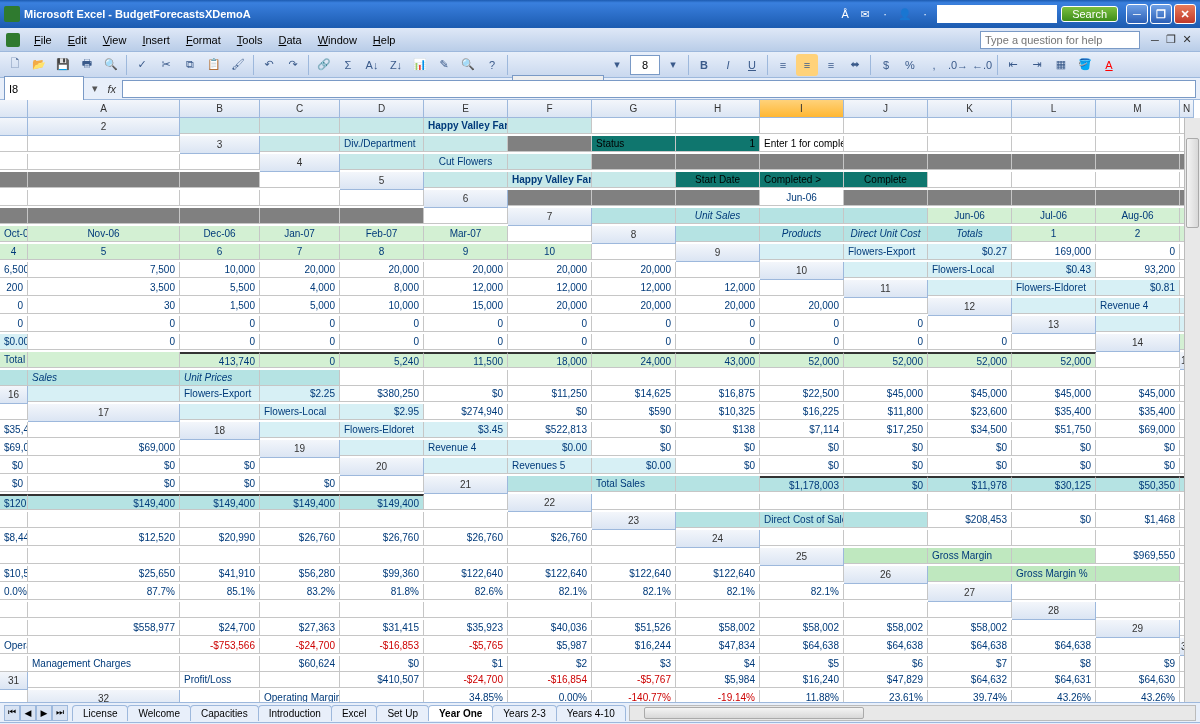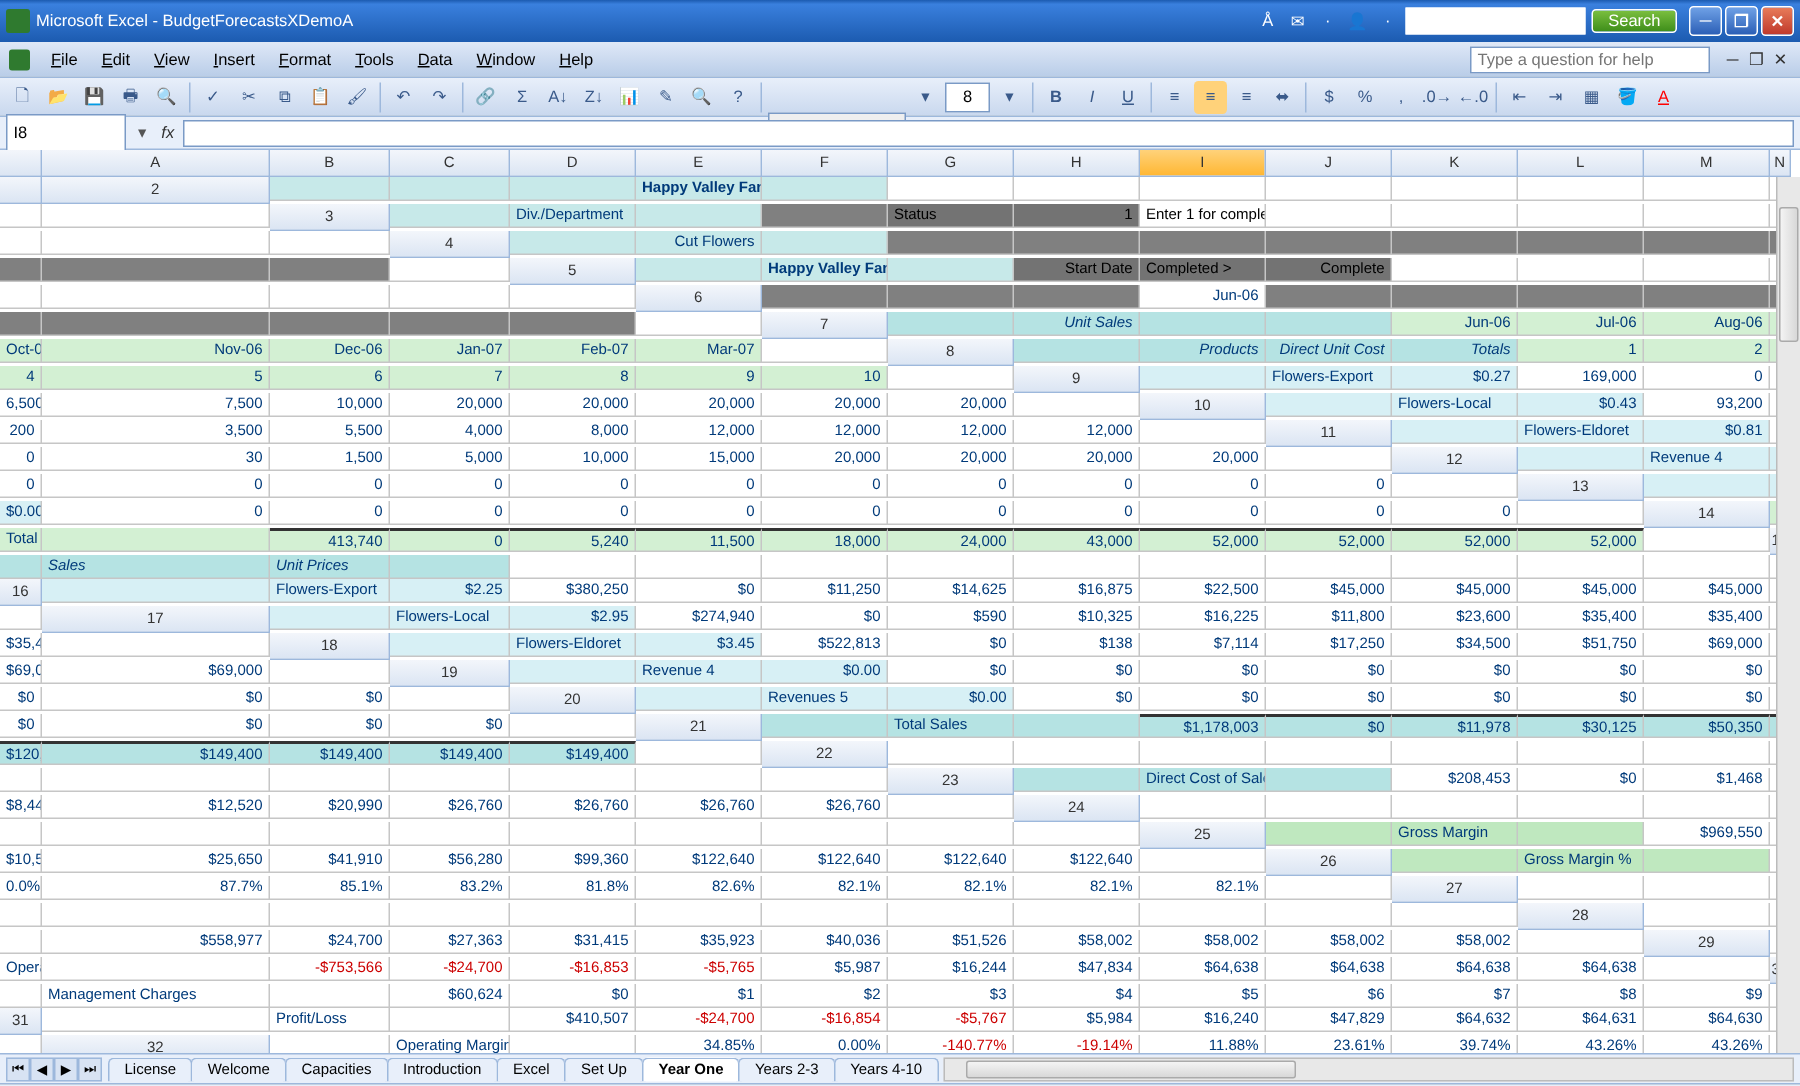--- a/index.html
+++ b/index.html
@@ -1,20 +1,20 @@
 <!DOCTYPE html>
 <html><head>
 <meta charset="utf-8">
 <style>
 * { margin: 0; padding: 0; box-sizing: border-box; }
 body { font-family: Tahoma, Arial, sans-serif; font-size: 11px; background: #ece9d8; overflow: hidden; width: 1200px; height: 724px; }
 
 .titlebar { background: linear-gradient(to bottom, #1c5bb0, #3a80de 10%, #1c5bb0); height: 28px; display: flex; align-items: center; color: white; padding: 0 4px; }
 .titlebar .app-icon { width: 16px; height: 16px; background: #2f7a2f; display: inline-block; margin-right: 4px; border-radius: 2px; }
-.titlebar .title { flex: 0 0 auto; font-weight: normal; }
+.titlebar .title { flex: 0 0 auto; font-weight: bold; }
 .titlebar .spacer { flex: 1; }
 .titlebar .search-area { display: flex; align-items: center; gap: 4px; margin-right: 8px; }
 .titlebar .search-area .ic { width: 16px; height: 16px; display: inline-flex; align-items: center; justify-content: center; }
 .titlebar input { height: 18px; width: 120px; border: 1px solid #fff; font-size: 11px; padding: 0 4px; }
 .titlebar .search-btn { background: linear-gradient(#7bbf3f,#3e8e1a); color: white; border: 1px solid #fff; border-radius: 3px; padding: 1px 10px; font-size: 11px; cursor: pointer; }
 .win-btns { display: flex; gap: 2px; }
 .win-btn { width: 22px; height: 20px; background: linear-gradient(#6fa1e6,#2b5fb6); border: 1px solid #fff; border-radius: 3px; color: white; display: flex; align-items: center; justify-content: center; font-weight: bold; cursor: pointer; }
 .win-btn.close { background: linear-gradient(#e87c5a,#c0392b); }
 
 .menubar { background: linear-gradient(#dfe8f7,#b9cde8); height: 24px; display: flex; align-items: center; padding: 0 6px; gap: 2px; border-bottom: 1px solid #9db8dc; }
@@ -35,27 +35,27 @@
 .formula-bar .namebox { width: 80px; height: 18px; border: 1px solid #7a9ac6; background: white; font-size: 11px; padding: 12px 4px; margin: 0 4px; }
 .formula-bar .fx { padding: 0 6px; font-style: italic; color: #333; cursor: pointer; }
 .formula-bar .formula { flex: 1; height: 18px; border: 1px solid #7a9ac6; background: white; margin-right: 4px; }
 
 .sheet-area { position: relative; height: 602px; background: white; overflow: hidden; }
 .grid { display: grid; grid-template-columns: 28px 152px 80px 80px repeat(10, 84px) 14px; font-family: Verdana, Arial, sans-serif; font-size: 10px; }
 .colhdr, .rowhdr, .corner { background: linear-gradient(#f3f6fb,#dbe5f3); border-right: 1px solid #9db8dc; border-bottom: 1px solid #9db8dc; text-align: center; color: #333; height: 18px; line-height: 18px; }
 .colhdr.sel { background: linear-gradient(#ffd27a,#ffb733); }
 .cell { border-right: 1px solid #c6c6c6; border-bottom: 1px solid #c6c6c6; height: 16px; line-height: 16px; padding: 0 4px; overflow: hidden; white-space: nowrap; background: white; }
 .cell.r { text-align: right; }
-.cell.c { text-align: right; }
+.cell.c { text-align: center; }
 .cell.b { font-weight: bold; }
 .cell.navy { color: #003a7a; }
 .cell.neg { color: #c00; }
 
 .hdr-cyan { background: #c7e9e9; }
-.hdr-teal-dark { background: #737373; }
+.hdr-teal-dark { background: #0f766e; }
 .hdr-teal { background: #b5e3e3; font-style: italic; }
 .grey-dark { background: #808080; }
 .lt-blue { background: #d7f0f5; }
 .lt-green { background: #d3f0d3; }
 .green-row { background: #bfe8bf; }
 .teal-row { background: #b5e3e3; }
 .border-top-thick { border-top: 2px solid #333 !important; }
 
 .scroll-v { position: absolute; right: 0; top: 18px; bottom: 0; width: 16px; background: #e8e8e8; border-left: 1px solid #bbb; }
 .scroll-v .thumb { position: absolute; left: 1px; right: 1px; top: 20px; height: 90px; background: linear-gradient(to right,#f4f4f4,#d8d8d8); border: 1px solid #aaa; border-radius: 2px; }

